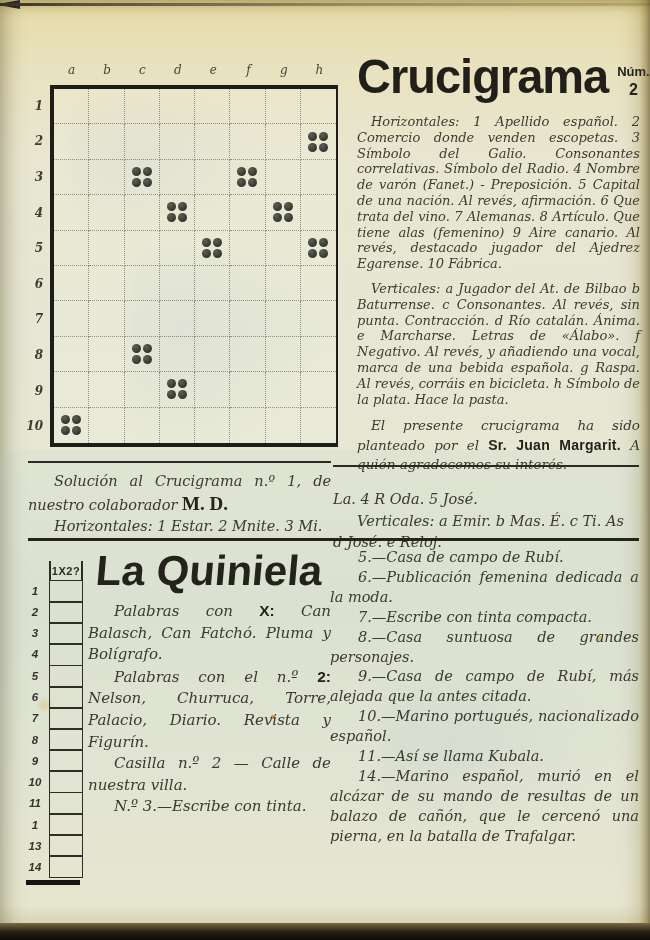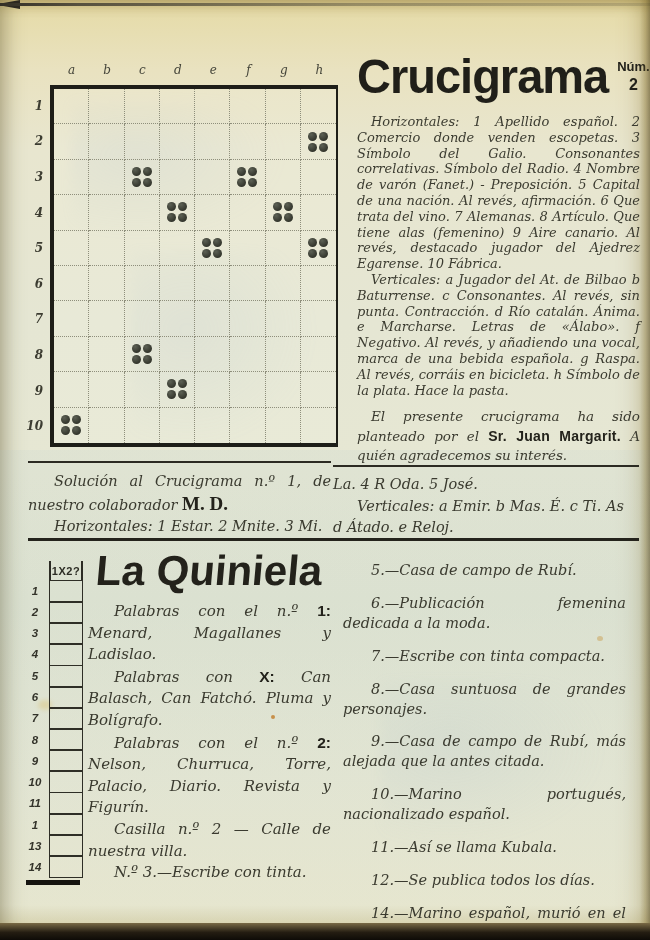--- a/index.html
+++ b/index.html
@@ -33,44 +33,44 @@
     border:solid #1e1e18;border-width:4px 2px 4px 4px;display:grid;background:rgba(255,255,250,.12);}
   .cell{position:relative;border-right:1px dotted #8e8e7b;border-bottom:1px dotted #8e8e7b;}
   .cell.lc{border-right:none}.cell.lr{border-bottom:none}
   .mark{position:absolute;inset:0;display:flex;align-items:center;justify-content:center;}
   .mark i{display:grid;grid-template-columns:9px 9px;grid-gap:2px;}
   .dot{width:9px;height:9px;border-radius:50%;
     background:radial-gradient(circle at 35% 30%,#5c6054,#31332a 75%);}
 
   
   .cruci-col{position:absolute;left:357px;top:52px;width:283px;}
-  .cruci-title-row{display:flex;align-items:center;}
+  .cruci-title-row{display:flex;align-items:flex-end;}
   .cruci-title{font:700 47px/1 "Liberation Sans",sans-serif;color:#201f19;letter-spacing:-1px;
     transform:scaleY(1.04);margin:0;}
   .num-block{margin-left:9px;margin-top:2px;text-align:center;color:#23221b;
     font-family:"Liberation Sans",sans-serif;font-weight:700;}
   .num-label{font-size:13px;display:block;}
   .num-value{font-size:16px;display:block;margin-top:2px;}
   .clues{margin:0;text-align:justify;text-indent:14px;
     font:italic 13px/15.8px "DejaVu Serif",serif;color:#3b3b30;}
   .clues-h{margin-top:15px;}
-  .clues-v{margin-top:0;}
+  .clues-v{margin-top:9px;}
   .credit{margin:9px 0 0 0;text-align:justify;text-indent:14px;
     font:italic 13.5px/19.5px "DejaVu Serif",serif;color:#3b3b30;}
   .credit b,.sol b,.quin-left b{font-family:"Liberation Sans",sans-serif;font-style:normal;font-weight:700;color:#23221b;}
   .credit b{font-size:14px;letter-spacing:.3px;}
 
   
   .sol{position:absolute;box-sizing:border-box;}
   .sol p{margin:0;text-align:justify;font:italic 14.5px/21.5px "DejaVu Serif",serif;color:#3a3a2f;}
   .sol b{font-size:19px;font-family:Liberation Serif, serif;}
   .sol-left{left:28px;top:461px;width:303px;border-top:2px solid #2b2a22;padding-top:8px;}
   .sol-left p{text-indent:26px;}
   .sol-left p+p{text-indent:26px;}
-  .sol-right{left:333px;top:465px;width:306px;border-top:2px solid #2b2a22;padding-top:7px;}
+  .sol-right{left:333px;top:465px;width:306px;border-top:2px solid #2b2a22;padding-top:22px;}
   .sol-right p:nth-child(2){text-indent:24px;}
   .mid-rule{position:absolute;left:28px;top:538px;width:611px;height:3px;background:#24231c;}
 
   
   .quin-title{position:absolute;left:96px;top:550px;margin:0;
     font:700 42px/1 "Liberation Sans",sans-serif;color:#23221b;transform:skewX(-5deg);}
   .q-header{position:absolute;left:49px;top:561px;width:34px;height:19px;box-sizing:border-box;
     border-left:2px solid #2c2c24;border-right:2px solid #2c2c24;display:flex;align-items:center;justify-content:center;
     font:700 11px "Liberation Sans",sans-serif;letter-spacing:.5px;color:#2c2c24;}
   .q-nums{position:absolute;left:24px;top:580px;width:22px;height:298px;display:flex;flex-direction:column;}
@@ -79,21 +79,21 @@
   .q-rows{position:absolute;left:49px;top:580px;width:34px;height:298px;display:flex;flex-direction:column;box-sizing:border-box;}
   .qbox{flex:1;box-sizing:border-box;border:1.8px solid #2e2e26;margin-top:-1.8px;}
   .qbox:first-child{margin-top:0;}
   .q-underline{position:absolute;left:26px;top:880px;width:54px;height:5px;background:#15140f;}
 
   .quin-left{position:absolute;left:88px;top:600px;width:243px;}
   .quin-left p{margin:0;text-align:justify;text-indent:26px;
     font:italic 15px/21.6px "DejaVu Serif",serif;color:#3a3a2f;}
   .quin-left b{font-size:15.5px;}
   .quin-right{position:absolute;left:330px;top:548px;width:309px;}
-  .quin-right p{margin:13px;text-align:justify;text-indent:28px;
+  .quin-right p{margin:0;text-align:justify;text-indent:28px;
     font:italic 14.5px/19.9px "DejaVu Serif",serif;color:#3a3a2f;}
 </style>
 </head>
 <body>
 
 <div class="page">
   <div class="top-notch"></div>
   <div class="top-edge-line"></div>
   <div class="tint"></div>
   <div class="ghost" style="left:70px;top:100px;width:220px;height:140px;"></div>
@@ -311,21 +311,21 @@
     <p class="credit"><span>El presente crucigrama ha sido planteado por el </span><b>Sr. Juan Margarit.</b><span> A quién agradecemos su interés.</span></p>
   </div>
 
   <div class="sol sol-left">
       <p><span>Solución al Crucigrama n.º 1, de nuestro colaborador </span><b>M. D.</b><span></span></p>
       <p><span>Horizontales: 1 Estar. 2 Mnite. 3 Mi.</span></p>
     </div>
   <div class="sol sol-right">
       <p><span>La. 4 R Oda. 5 José.</span></p>
       <p><span>Verticales: a Emir. b Mas. É. c Ti. As</span></p>
-      <p><span>d Átado. e Reloj.</span></p>
+      <p><span>d José. e Reloj.</span></p>
     </div>
   <div class="mid-rule"></div>
 
   <h2 class="quin-title">La Quiniela</h2>
   <div class="q-header">1X2?</div>
   <div class="q-nums">
       <span>1</span>
       <span>2</span>
       <span>3</span>
       <span>4</span>
@@ -351,33 +351,31 @@
       <div class="qbox"></div>
       <div class="qbox"></div>
       <div class="qbox"></div>
       <div class="qbox"></div>
       <div class="qbox"></div>
       <div class="qbox"></div>
       <div class="qbox"></div>
     </div>
   <div class="q-underline"></div>
   <div class="quin-left">
-      <p><span>Palabras con el n.º </span><b>1:</b><span> Menard, Magallanes y Ladislao.</span></p>
       <p><span>Palabras con </span><b>X:</b><span> Can Balasch, Can Fatchó. Pluma y Bolígrafo.</span></p>
       <p><span>Palabras con el n.º </span><b>2:</b><span> Nelson, Churruca, Torre, Palacio, Diario. Revista y Figurín.</span></p>
       <p><span>Casilla n.º 2 — Calle de nuestra villa.</span></p>
       <p><span>N.º 3.—Escribe con tinta.</span></p>
     </div>
   <div class="quin-right">
       <p><span>5.—Casa de campo de Rubí.</span></p>
       <p><span>6.—Publicación femenina dedicada a la moda.</span></p>
       <p><span>7.—Escribe con tinta compacta.</span></p>
       <p><span>8.—Casa suntuosa de grandes personajes.</span></p>
       <p><span>9.—Casa de campo de Rubí, más alejada que la antes citada.</span></p>
       <p><span>10.—Marino portugués, nacionalizado español.</span></p>
       <p><span>11.—Así se llama Kubala.</span></p>
-      <p><span>12.—Se publica todos los días.</span></p>
       <p><span>14.—Marino español, murió en el alcázar de su mando de resultas de un balazo de cañón, que le cercenó una pierna, en la batalla de Trafalgar.</span></p>
     </div>
 
   <div class="right-edge"></div>
   <div class="bottom-band"></div>
 </div>
 
 </body></html>

